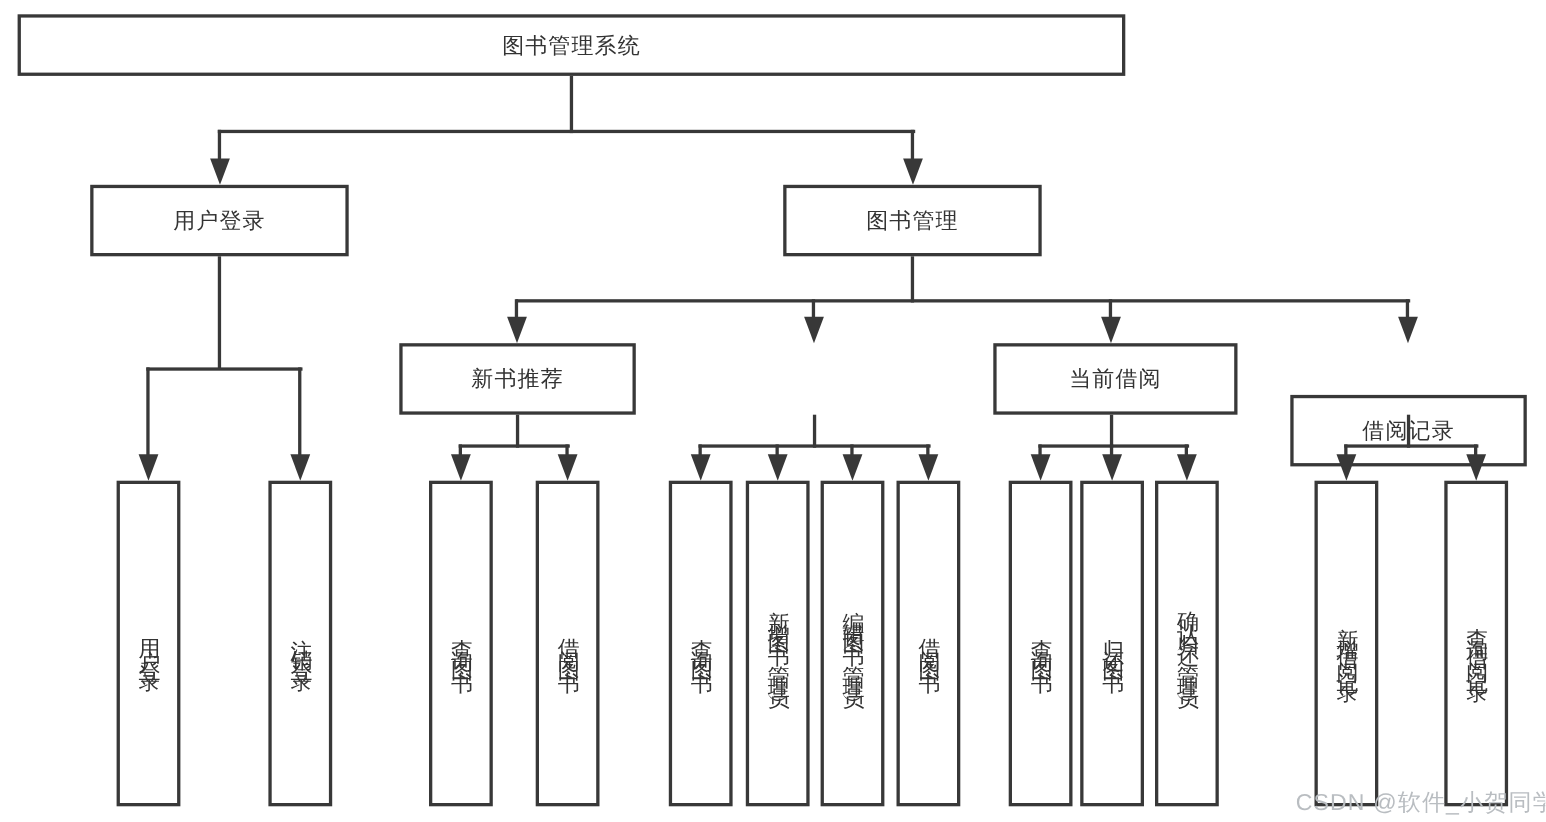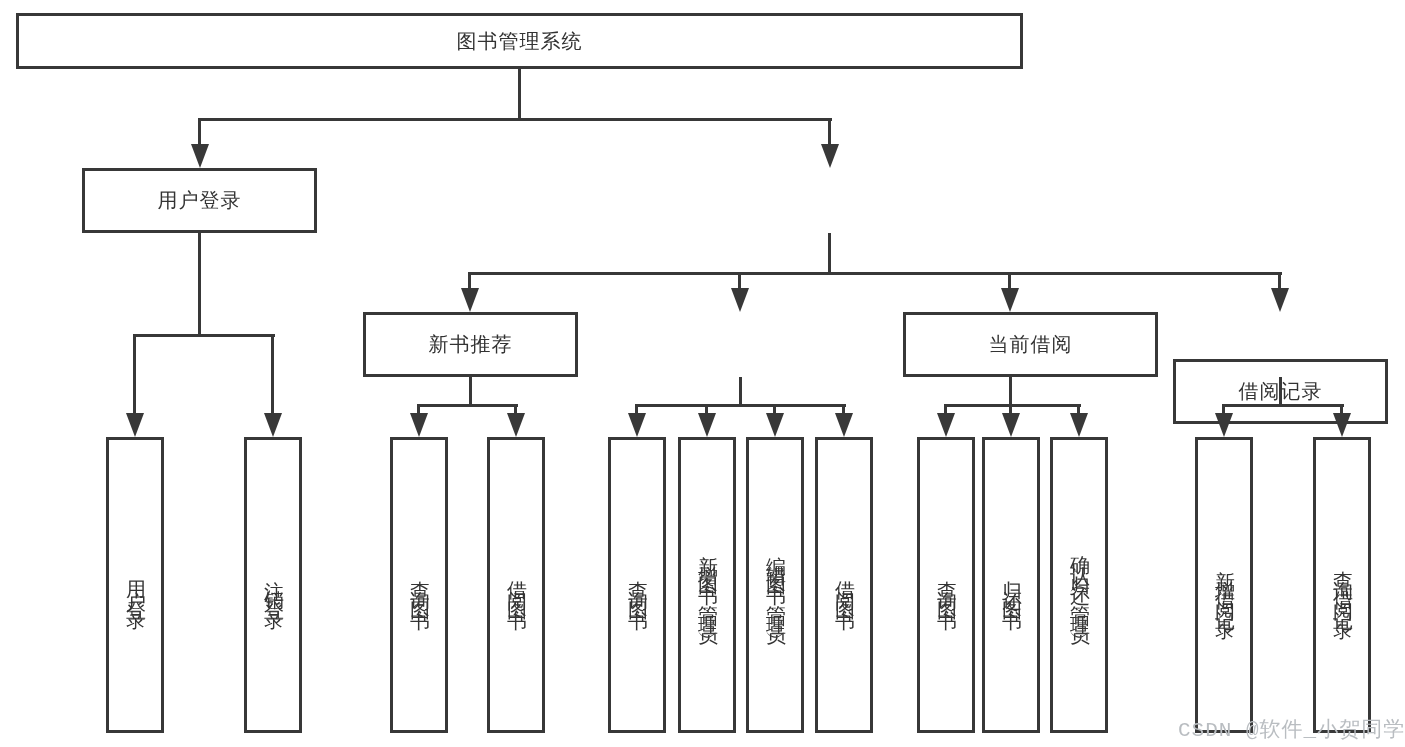--- a/index.html
+++ b/index.html
@@ -4,21 +4,21 @@
 <style>
   :root{
     --line:#383838;
     --text:#333333;
     --wm:#b9bdc1;
     --bg:#ffffff;
   }
   html,body{margin:0;padding:0;background:var(--bg);}
   .canvas{
     position:relative;width:1405px;height:747px;background:var(--bg);
-    font-family:Liberation Mono, monospace;overflow:hidden;
+    font-family:Liberation Sans, sans-serif;overflow:hidden;
   }
   .node{
     position:absolute;box-sizing:border-box;background:#fff;
     border:3px solid var(--line);color:var(--text);
     display:flex;align-items:center;justify-content:center;
     font-size:20px;letter-spacing:1px;
   }
   .leaf span{
     writing-mode:vertical-rl;text-orientation:mixed;
     font-size:20px;line-height:1.25;letter-spacing:10px;color:var(--text);
@@ -48,20 +48,23 @@
   <div class="vline" style="left:518px;top:69px;height:52px;"></div>
   <div class="hline" style="left:198px;top:118px;width:634px;"></div>
   <div class="vline" style="left:198px;top:118px;height:28px;"></div>
   <div class="arrow" style="left:191px;top:144px;"></div>
   <div class="vline" style="left:828px;top:118px;height:28px;"></div>
   <div class="arrow" style="left:821px;top:144px;"></div>
 
   <div class="node" style="left:82px;top:168px;width:235px;height:65px;">
     <span>用户登录</span>
   </div>
+  <div class="node" style="left:712px;top:168px;width:235px;height:65px;">
+    <span>图书管理</span>
+  </div>
 
   <div class="vline" style="left:198px;top:233px;height:103px;"></div>
   <div class="hline" style="left:133px;top:334px;width:142px;"></div>
   <div class="vline" style="left:133px;top:334px;height:81px;"></div>
   <div class="arrow" style="left:126px;top:413px;"></div>
   <div class="vline" style="left:271px;top:334px;height:81px;"></div>
   <div class="arrow" style="left:264px;top:413px;"></div>
 
   <div class="vline" style="left:828px;top:233px;height:42px;"></div>
   <div class="hline" style="left:469px;top:272px;width:813px;"></div>
@@ -70,21 +73,21 @@
   <div class="vline" style="left:738px;top:272px;height:18px;"></div>
   <div class="arrow" style="left:731px;top:288px;"></div>
   <div class="vline" style="left:1008px;top:272px;height:18px;"></div>
   <div class="arrow" style="left:1001px;top:288px;"></div>
   <div class="vline" style="left:1278px;top:272px;height:18px;"></div>
   <div class="arrow" style="left:1271px;top:288px;"></div>
 
   <div class="node" style="left:363px;top:312px;width:215px;height:65px;">
     <span>新书推荐</span>
   </div>
-  <div class="node" style="left:903px;top:312px;width:255px;height:65px;">
+  <div class="node" style="left:903px;top:312px;width:222px;height:65px;">
     <span>当前借阅</span>
   </div>
   <div class="node" style="left:1173px;top:312px;width:215px;height:65px;margin-top:47px;">
     <span>借阅记录</span>
   </div>
 
   <div class="vline" style="left:469px;top:377px;height:30px;"></div>
   <div class="hline" style="left:417px;top:404px;width:101px;"></div>
   <div class="vline" style="left:417px;top:404px;height:11px;"></div>
   <div class="arrow" style="left:410px;top:413px;"></div>

